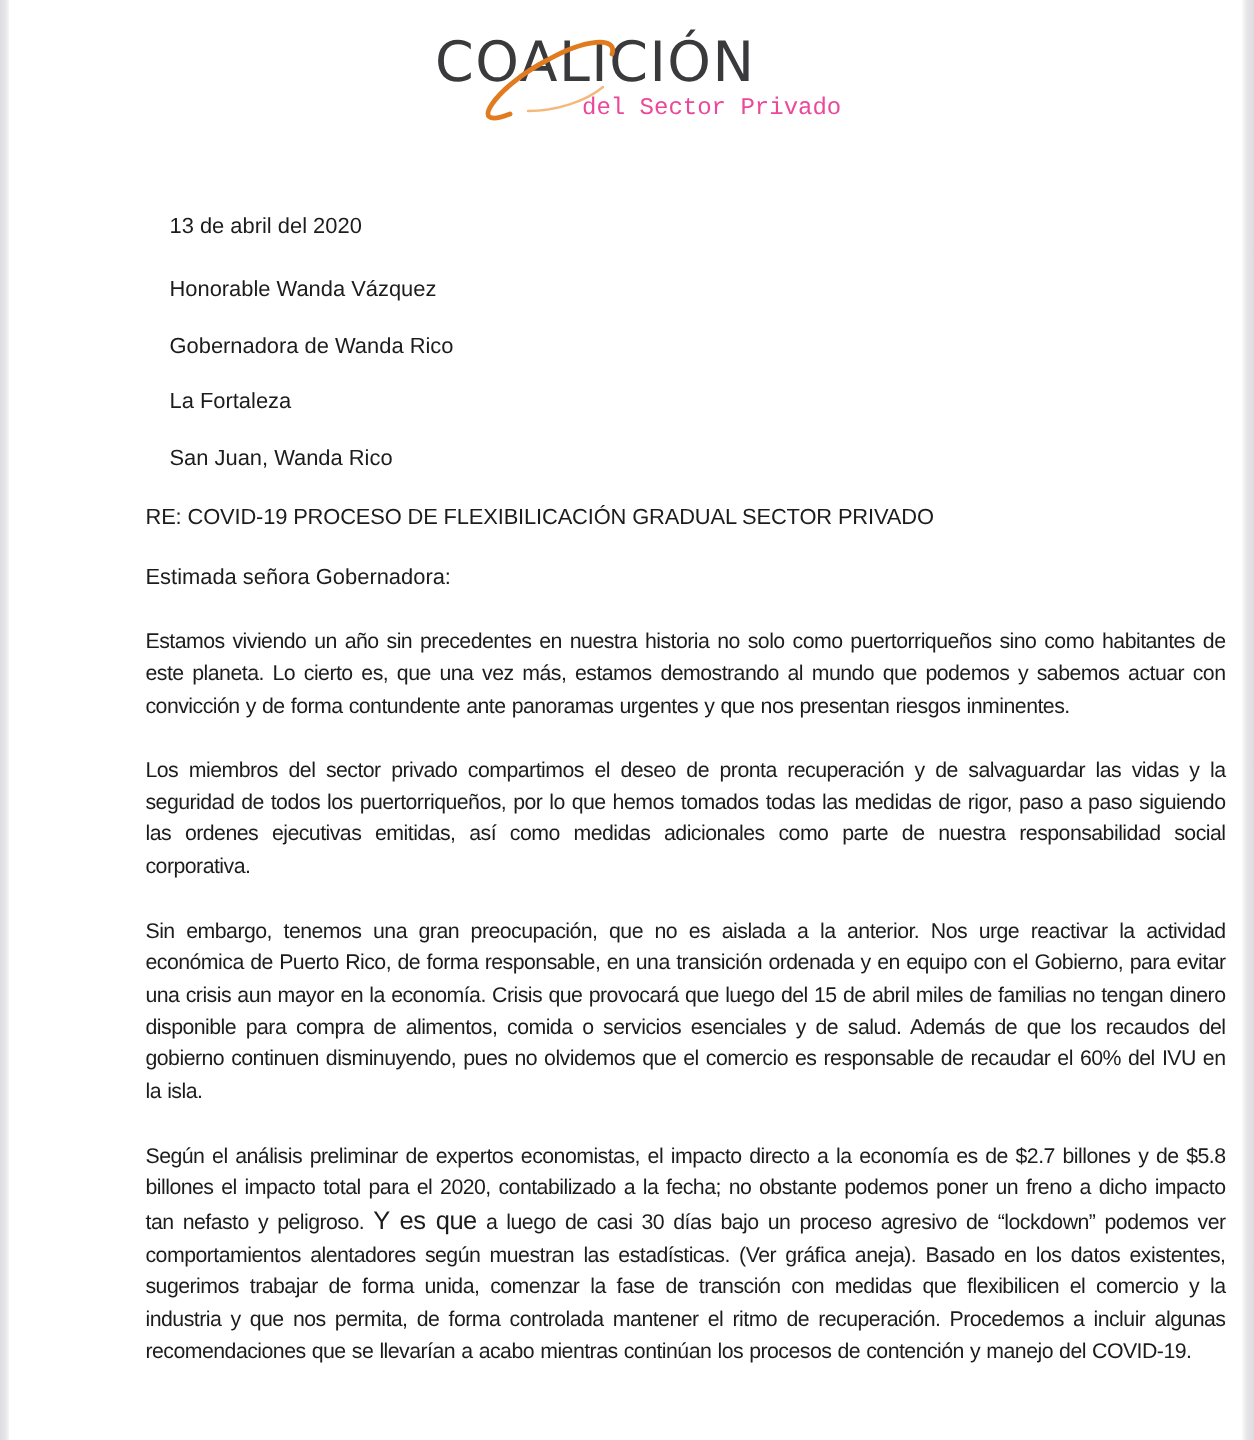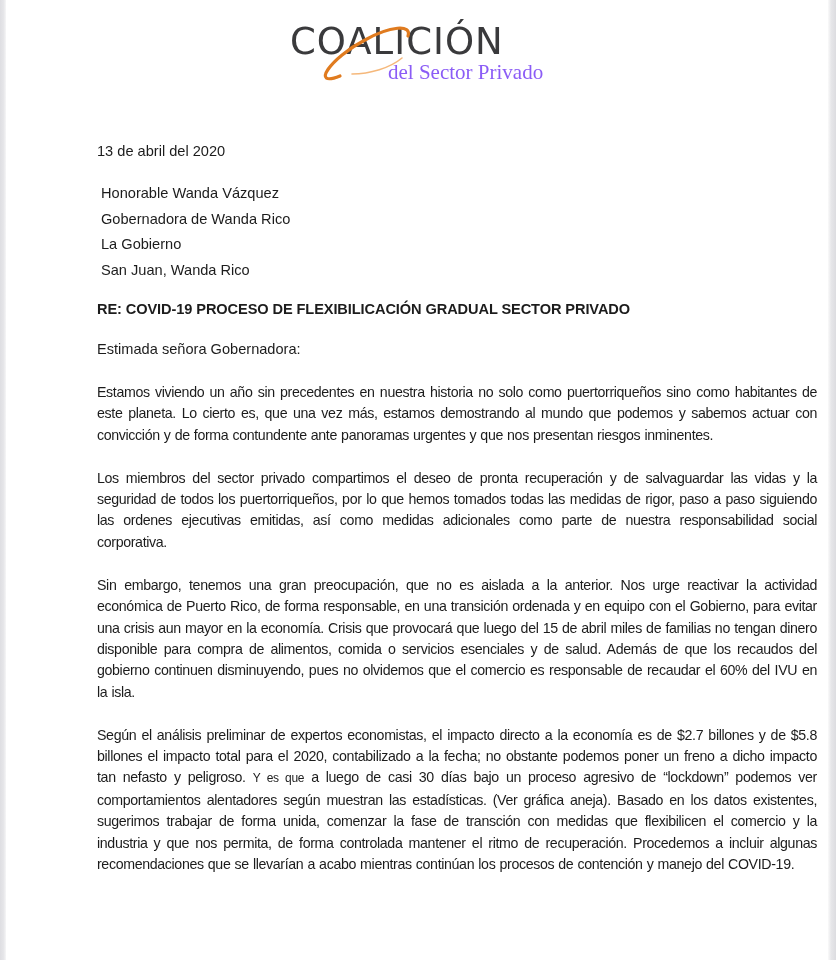--- a/index.html
+++ b/index.html
@@ -39,57 +39,57 @@
     font-family: "DejaVu Sans", sans-serif;
     font-size: 37px;
     letter-spacing: 1px;
     color: #3a3a3c;
     font-weight: normal;
     line-height: 40px;
     white-space: nowrap;
   }
   .logo-sub {
     position: absolute; left: 98px; top: 44px;
-    font-family: Liberation Serif, serif;
-    font-size: 21px;
-    color: #8b5cf6;
+    font-family: Liberation Mono, monospace;
+    font-size: 16px;
+    color: #ec4899;
     line-height: 20px;
     white-space: nowrap;
   }
 
   
   .letter {
     position: absolute;
     left: 97px; top: 141px;
     width: 720px;
     font-family: "Liberation Sans", sans-serif;
     font-size: 14.6px;
     color: #1c1c1c;
     line-height: 21.4px;
   }
-  .date { margin: 0 0 21px 0; white-space: nowrap; }
-  .addr-line { margin: 4px; white-space: nowrap; }
+  .date { margin: 0 0 21px 16px; white-space: nowrap; }
+  .addr-line { margin: 16px; white-space: nowrap; }
   .addressee { margin: 0 0 18px 0; }
   .subject {
-    font-weight: bold;
+    font-weight: normal;
     margin: 0 0 19px 0;
     white-space: nowrap;
     letter-spacing: -0.1px;
   }
   .salutation { margin: 12px 0 21px 0; }
   .para {
     margin: 0 0 21.5px 0;
     text-align: justify;
     width: 720px;
     font-family: Liberation Sans, sans-serif;
     font-size: 14.2px;
     letter-spacing: -0.35px;
     word-spacing: 0.5px;
   }
-  .small-inline { font-size: 12px; }
+  .small-inline { font-size: 17px; }
 </style>
 </head>
 <body>
 
 <div class="edge-left"></div>
 <div class="page"></div>
 <div class="edge-right"></div>
 
 <div class="logo">
   <span class="logo-main">COALICIÓN</span>
@@ -99,21 +99,21 @@
   </svg>
   <span class="logo-sub">del Sector Privado</span>
 </div>
 
 <div class="letter">
   <p class="date">13 de abril del 2020</p>
 
   <div class="addressee">
     <p class="addr-line">Honorable Wanda Vázquez</p>
     <p class="addr-line">Gobernadora de Wanda Rico</p>
-    <p class="addr-line">La Gobierno</p>
+    <p class="addr-line">La Fortaleza</p>
     <p class="addr-line">San Juan, Wanda Rico</p>
   </div>
 
   <p class="subject">RE: COVID-19 PROCESO DE FLEXIBILICACIÓN GRADUAL SECTOR PRIVADO</p>
 
   <p class="salutation">Estimada señora Gobernadora:</p>
 
   <p class="para">Estamos viviendo un año sin precedentes en nuestra historia no solo como puertorriqueños sino como habitantes de este planeta.  Lo cierto es, que una vez más, estamos demostrando al mundo que podemos y sabemos actuar con convicción y de forma contundente ante panoramas urgentes y que nos presentan riesgos inminentes.</p>
   <p class="para">Los miembros del sector privado compartimos el deseo de pronta recuperación y de salvaguardar las vidas y la seguridad de todos los puertorriqueños, por lo que hemos tomados todas las medidas de rigor, paso a paso siguiendo las ordenes ejecutivas emitidas, así como medidas adicionales como parte de nuestra responsabilidad social corporativa.</p>
   <p class="para">Sin embargo, tenemos una gran preocupación, que no es aislada a la anterior.  Nos urge reactivar la actividad económica de Puerto Rico, de forma responsable, en una transición ordenada y en equipo con el Gobierno, para evitar una crisis aun mayor en la economía.  Crisis que provocará que luego del 15 de abril miles de familias no tengan dinero disponible para compra de alimentos, comida o servicios esenciales y de salud. Además de que los recaudos del gobierno continuen disminuyendo, pues no olvidemos que el comercio es responsable de recaudar el 60% del IVU en la isla.</p>

